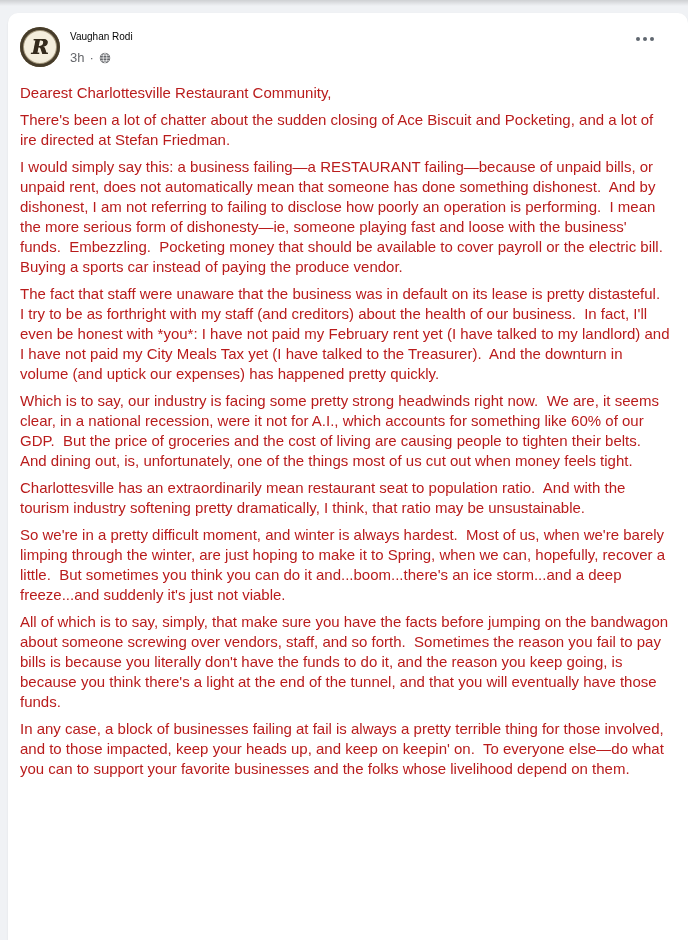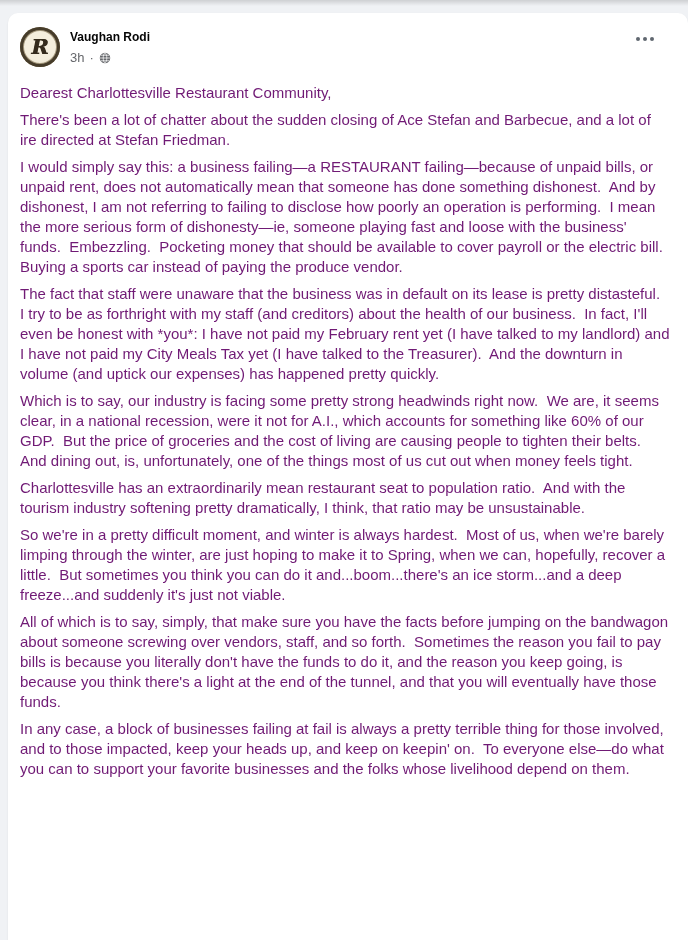--- a/index.html
+++ b/index.html
@@ -45,22 +45,22 @@
     font-family: "DejaVu Serif", serif;
     font-style: italic;
     font-weight: bold;
     font-size: 21px;
     color: #342b1c;
     margin-top: -1px;
     text-shadow: 0.4px 0.4px 0 #342b1c;
   }
   .id-block { margin-left: 10px; flex: 1 1 auto; min-width: 0; }
   .author {
-    font-size: 12px;
-    font-weight: 700;
+    font-size: 10px;
+    font-weight: 400;
     color: #050505;
     line-height: 20px;
     cursor: pointer;
   }
   .meta {
     display: flex;
     align-items: center;
     gap: 4px;
     font-size: 13px;
     color: #65676b;
@@ -83,21 +83,21 @@
   }
   .more-btn .d {
     width: 4px; height: 4px;
     border-radius: 50%;
     background: #606770;
   }
   .post-body {
     padding: 16px 18px 0 12px;
     font-size: 15px;
     line-height: 20px;
-    color: #701a75;
+    color: #b91c1c;
   }
   .post-body p {
     margin: 0 0 7px 0;
     white-space: pre-wrap;
   }
   .globe { display: block; }
 </style>
 </head>
 <body>
 
@@ -122,21 +122,21 @@
     </div>
     <button class="more-btn" aria-label="More options">
       <span class="d"></span>
       <span class="d"></span>
       <span class="d"></span>
     </button>
   </div>
 
   <div class="post-body">
     <p>Dearest Charlottesville Restaurant Community,</p>
-    <p>There's been a lot of chatter about the sudden closing of Ace Stefan and Barbecue, and a lot of ire directed at Stefan Friedman.</p>
+    <p>There's been a lot of chatter about the sudden closing of Ace Biscuit and Pocketing, and a lot of ire directed at Stefan Friedman.</p>
     <p>I would simply say this: a business failing—a RESTAURANT failing—because of unpaid bills, or unpaid rent, does not automatically mean that someone has done something dishonest.  And by dishonest, I am not referring to failing to disclose how poorly an operation is performing.  I mean the more serious form of dishonesty—ie, someone playing fast and loose with the business' funds.  Embezzling.  Pocketing money that should be available to cover payroll or the electric bill.  Buying a sports car instead of paying the produce vendor.</p>
     <p>The fact that staff were unaware that the business was in default on its lease is pretty distasteful.  I try to be as forthright with my staff (and creditors) about the health of our business.  In fact, I'll even be honest with *you*: I have not paid my February rent yet (I have talked to my landlord) and I have not paid my City Meals Tax yet (I have talked to the Treasurer).  And the downturn in volume (and uptick our expenses) has happened pretty quickly.</p>
     <p>Which is to say, our industry is facing some pretty strong headwinds right now.  We are, it seems clear, in a national recession, were it not for A.I., which accounts for something like 60% of our GDP.  But the price of groceries and the cost of living are causing people to tighten their belts.  And dining out, is, unfortunately, one of the things most of us cut out when money feels tight.</p>
     <p>Charlottesville has an extraordinarily mean restaurant seat to population ratio.  And with the tourism industry softening pretty dramatically, I think, that ratio may be unsustainable.</p>
     <p>So we're in a pretty difficult moment, and winter is always hardest.  Most of us, when we're barely limping through the winter, are just hoping to make it to Spring, when we can, hopefully, recover a little.  But sometimes you think you can do it and...boom...there's an ice storm...and a deep freeze...and suddenly it's just not viable.</p>
     <p>All of which is to say, simply, that make sure you have the facts before jumping on the bandwagon about someone screwing over vendors, staff, and so forth.  Sometimes the reason you fail to pay bills is because you literally don't have the funds to do it, and the reason you keep going, is because you think there's a light at the end of the tunnel, and that you will eventually have those funds.</p>
     <p>In any case, a block of businesses failing at fail is always a pretty terrible thing for those involved, and to those impacted, keep your heads up, and keep on keepin' on.  To everyone else—do what you can to support your favorite businesses and the folks whose livelihood depend on them.</p>
   </div>
 
 </div>

